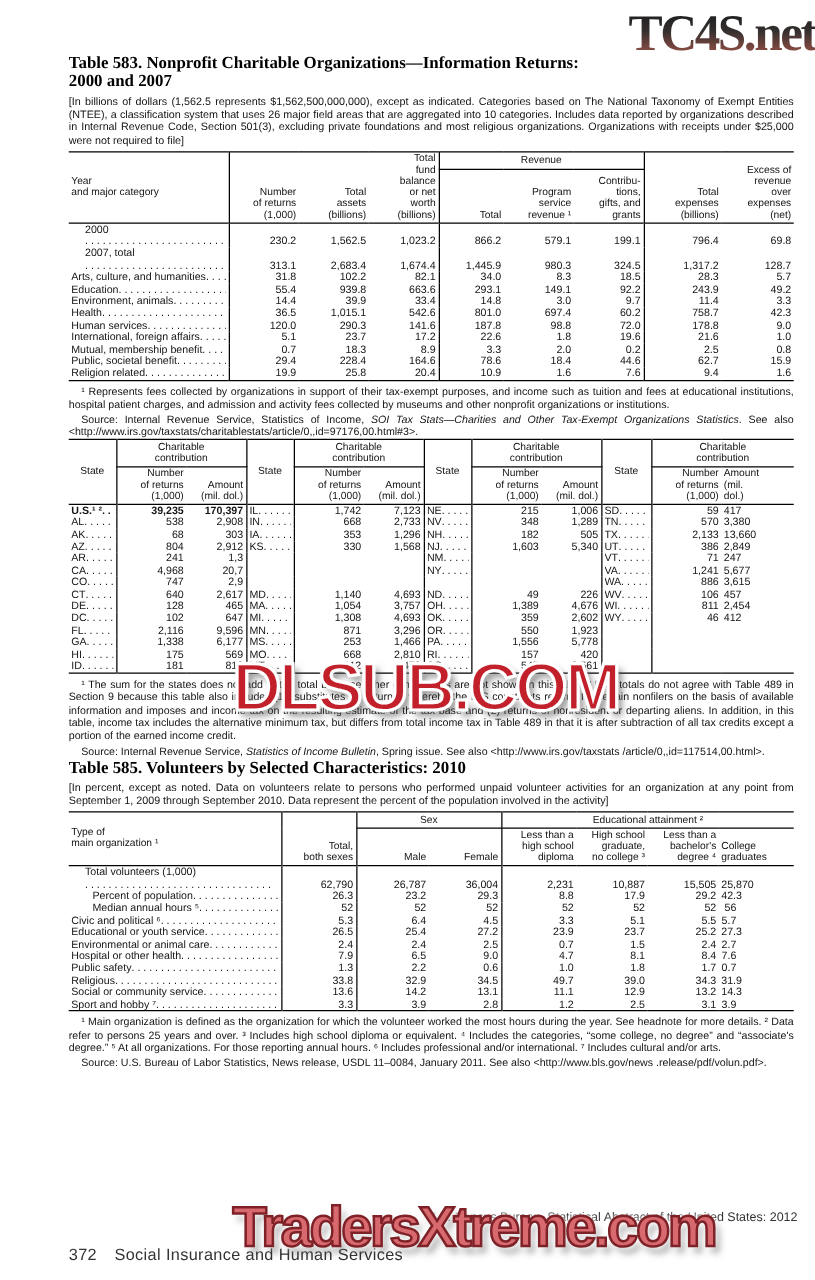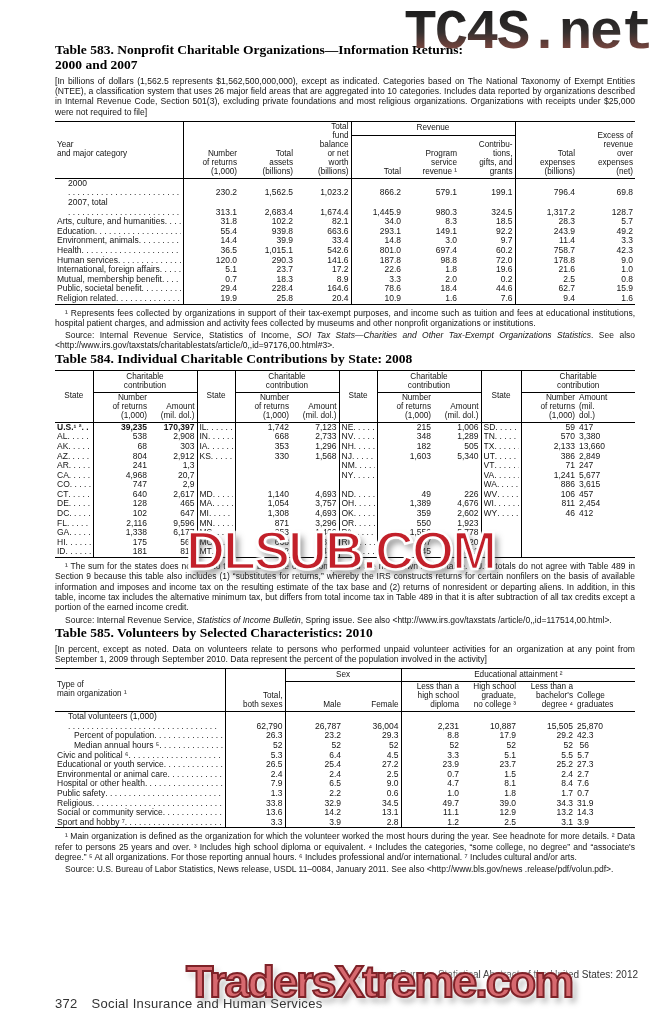--- a/index.html
+++ b/index.html
@@ -40,22 +40,22 @@
 
   .fn{font-size:8.5px;line-height:10.3px;margin:2px 0 0 0;text-indent:10px;text-align:justify;}
   .it{font-style:italic;}
   .mt584{margin-top:12px;}
   .mt585{margin-top:16px;}
 
   .footer-left{position:absolute;left:55px;top:996px;font-size:13px;color:#333;letter-spacing:.3px;}
   .footer-left .pg{margin-right:14px;}
   .footer-right{position:absolute;right:14px;top:969px;font-size:10px;color:#333;}
 
-  .wm-top{position:absolute;top:2px;right:0px;font-size:55px;font-weight:900;letter-spacing:-2px;
-          font-family:Liberation Mono, monospace;
+  .wm-top{position:absolute;top:2px;right:0px;font-size:41px;font-weight:900;letter-spacing:-2px;
+          font-family:Liberation Serif, serif;
           background:linear-gradient(180deg,#1f1f1f 18%,#35302f 48%,#9a5147 88%);
           -webkit-background-clip:text;background-clip:text;color:transparent;
           -webkit-text-fill-color:transparent;}
   .wm-mid{position:absolute;left:186px;top:484px;font-size:54px;font-weight:900;letter-spacing:-2px;
           font-family:"Liberation Sans",sans-serif;color:#c2202a;
           -webkit-text-stroke:2.5px #fff;
           text-shadow:0 0 2px #ffffff,0 0 3px #ffffff,4px 5px 6px rgba(60,60,60,.55);margin-top:35px;}
   .wm-bot{position:absolute;left:186px;top:956px;font-size:45px;font-weight:900;letter-spacing:-2px;
           font-family:"Liberation Sans",sans-serif;color:#d7696f;
           -webkit-text-stroke:2px #7e2228;
@@ -295,21 +295,20 @@
           <td class="num">7.6</td>
           <td class="num">9.4</td>
           <td class="num">1.6</td>
         </tr>
       </tbody>
   </table>
 
   <p class="fn">¹ Represents fees collected by organizations in support of their tax-exempt purposes, and income such as tuition and fees at educational institutions, hospital patient charges, and admission and activity fees collected by museums and other nonprofit organizations or institutions.</p>
   <p class="fn"><span>Source: Internal Revenue Service, Statistics of Income, </span><span class="it">SOI Tax Stats—Charities and Other Tax-Exempt Organizations Statistics</span><span>. See also &lt;http://www.irs.gov/taxstats/charitablestats/article/0,,id=97176,00.html#3&gt;.</span></p>
 
-  <h2 class="tt mt584">Table 584. Individual Charitable Contributions by State: 2008</h2>
 
   <table id="t584">
     <colgroup>
       <col style="width:38px">
         <col style="width:56px">
         <col style="width:48px">
       <col style="width:38px">
         <col style="width:56px">
         <col style="width:48px">
       <col style="width:38px">

